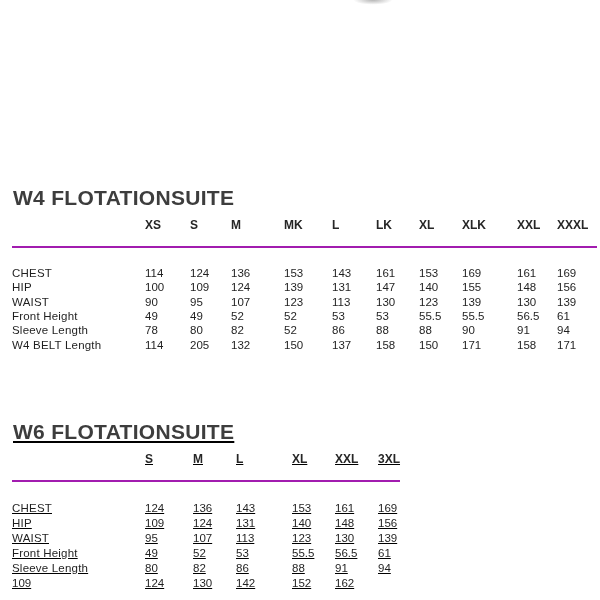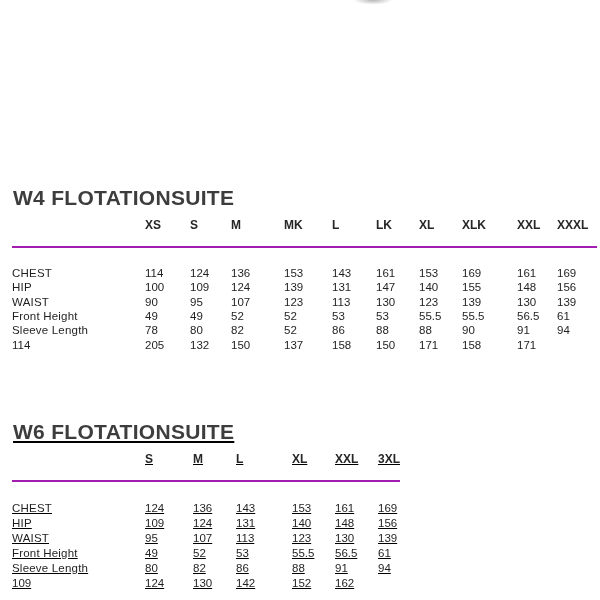--- a/index.html
+++ b/index.html
@@ -139,20 +139,21 @@
             <div class="td">82</div>
             <div class="td">52</div>
             <div class="td">86</div>
             <div class="td">88</div>
             <div class="td">88</div>
             <div class="td">90</div>
             <div class="td">91</div>
             <div class="td">94</div>
           </div>
           <div class="tr">
+            <div class="td label">W4 BELT Length</div>
             <div class="td">114</div>
             <div class="td">205</div>
             <div class="td">132</div>
             <div class="td">150</div>
             <div class="td">137</div>
             <div class="td">158</div>
             <div class="td">150</div>
             <div class="td">171</div>
             <div class="td">158</div>
             <div class="td">171</div>

